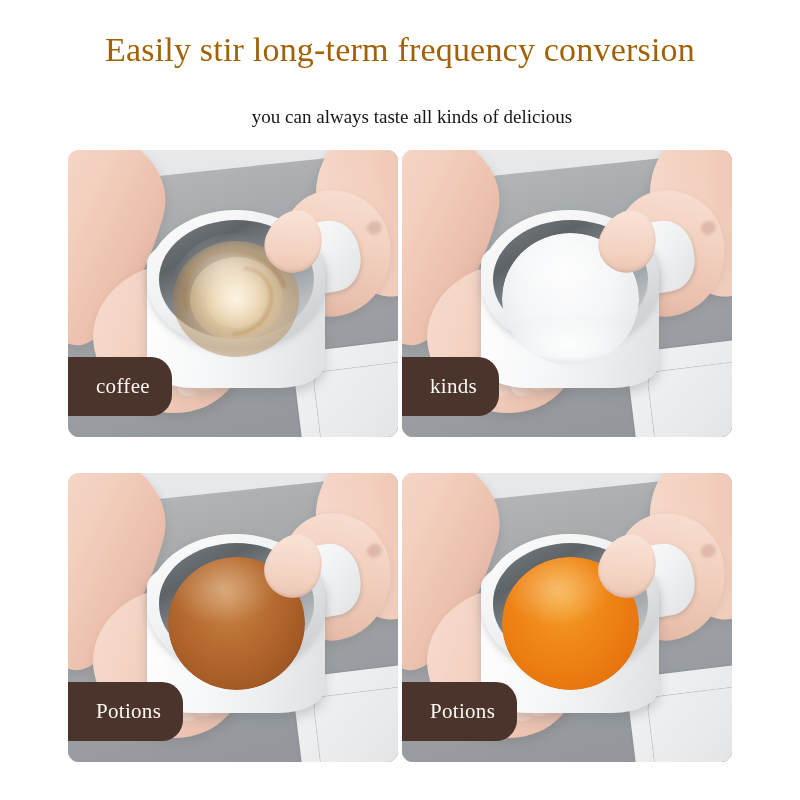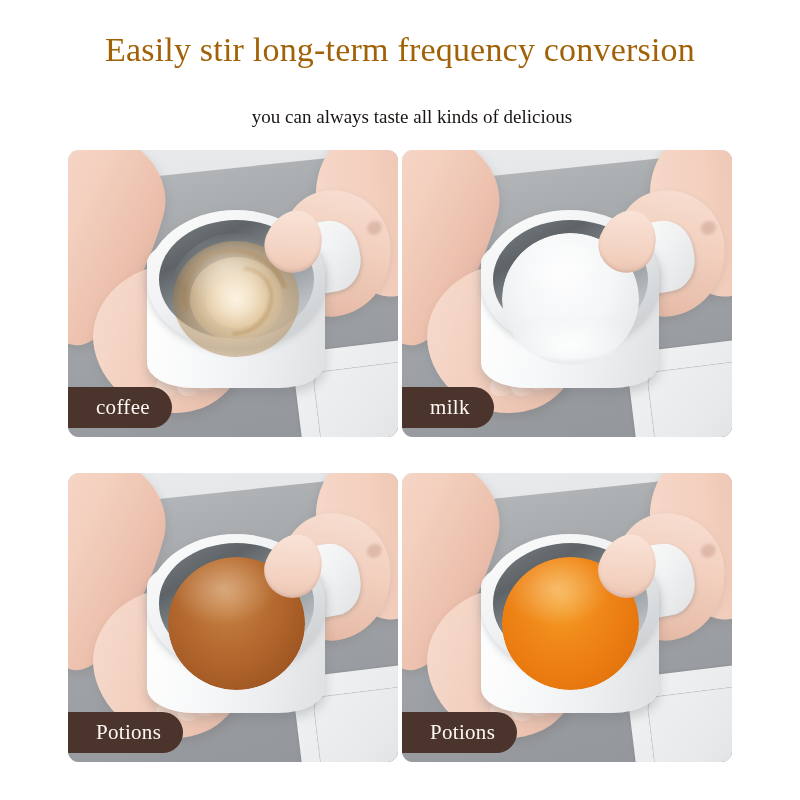--- a/index.html
+++ b/index.html
@@ -242,23 +242,23 @@
   }
   
   .juice-surface {
     position:absolute; inset:0; border-radius:50%;
     background:radial-gradient(ellipse at 44% 30%, #f5a32c 0%, #f08a1a 32%, #ec7d11 58%, #e2720d 82%, #d4650a 100%);
   }
 
   
   .badge {
     position:absolute;
-    left:0; bottom:9px;
+    left:0; bottom:21px;
     min-width:92px;
-    height:41px;
+    height:59px;
     padding:0 22px 0 28px;
     display:flex; align-items:center;
     background:#4a342c;
     border-radius:0 21px 21px 0;
     color:#fdf8f3;
     font-size:21px;
     line-height:41px;
     letter-spacing:0.3px;
     white-space:nowrap;
     z-index:5;
@@ -331,21 +331,21 @@
           <div class="mug-rim-inner"></div>
         </div>
         <div class="mug-liquid">
           <div class="milk-surface"></div>
           <div class="milk-foam"></div>
           <div class="liquid-sheen"></div>
         </div>
       </div>
       <div class="thumb"></div>
     </div>
-    <div class="badge">milk</div>
+    <div class="badge">kinds</div>
   </div>
 
   <div class="card">
     <div class="scene">
       <div class="table-far"></div>
       <div class="table-slab"></div>
       <div class="table-edge-left"></div>
       <div class="table-edge"></div>
       <div class="arm arm-left"></div>
       <div class="arm arm-right"></div>

